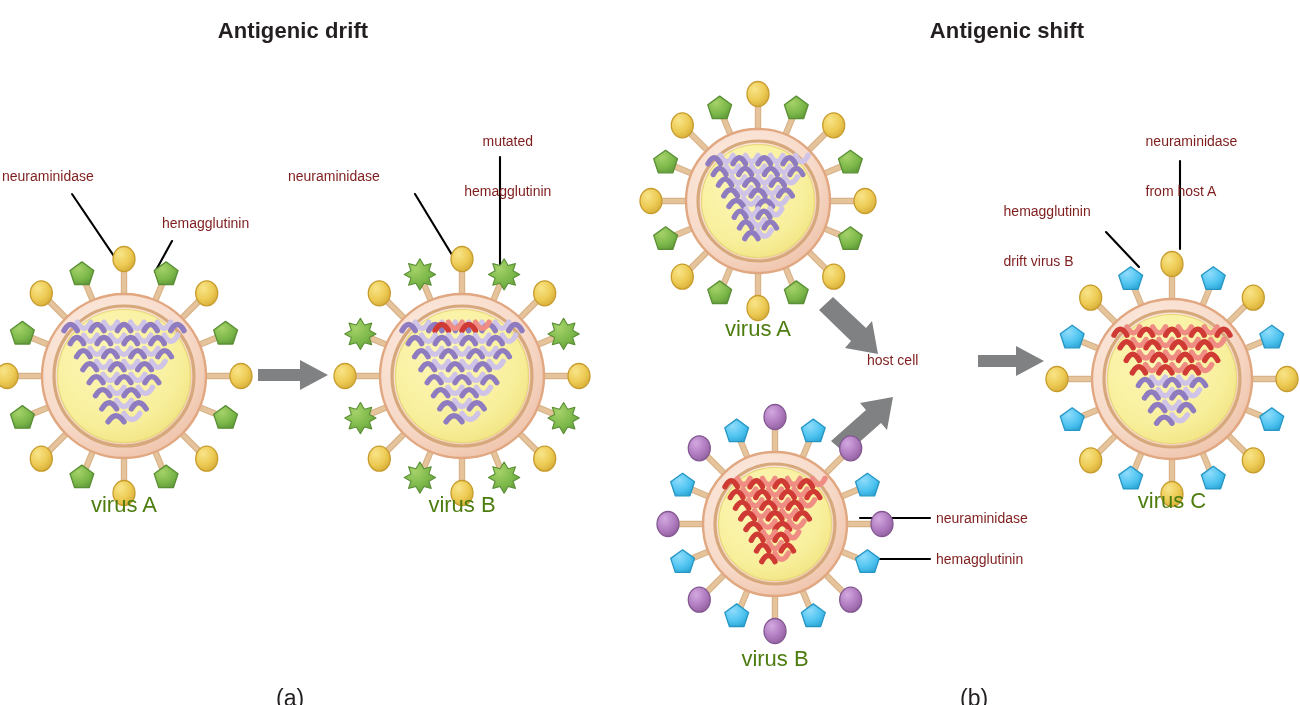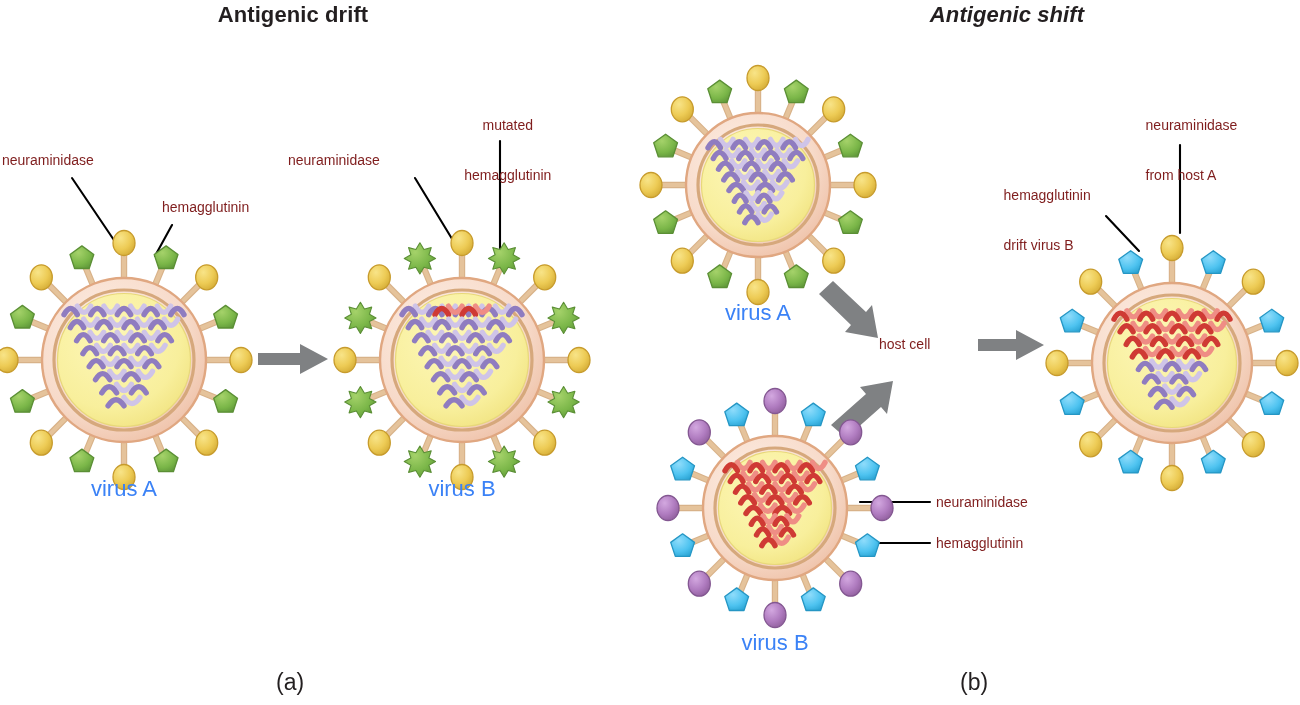--- a/index.html
+++ b/index.html
@@ -4,21 +4,21 @@
 <style>
   html,body{margin:0;padding:0;}
   body{
     width:1300px;height:705px;
     background:#ffffff;
     font-family:"Liberation Sans", sans-serif;
     color:#231f20;
     overflow:hidden;
     position:relative;
   }
-  .stage{position:absolute;left:0;top:0;width:1300px;height:546px;}
+  .stage{position:absolute;left:0;top:16px;width:1300px;height:546px;}
   .panel-title{
     position:absolute;
     font-size:22px;
     font-weight:bold;
     letter-spacing:.1px;
     white-space:nowrap;
     text-align:center;
   }
   .label{
     position:absolute;
@@ -26,21 +26,21 @@
     line-height:25px;
     white-space:pre;
     color:#7f1d1d;
   }
   .label.c{text-align:center;}
   .vname{
     position:absolute;
     font-size:22px;
     white-space:nowrap;
     text-align:center;
-    color:#3b82f6;
+    color:#4d7c0f;
   }
   .subfig{
     position:absolute;
     font-size:23px;
     white-space:nowrap;
     color:#231f20;
   }
   svg.layer{position:absolute;left:0;top:0;width:1300px;height:705px;overflow:visible;}
   .leader{stroke:#000000;stroke-width:2.1;fill:none;stroke-linecap:round;}
 </style>
@@ -577,37 +577,38 @@
             <g>
               <path d="M1172.0,398.8 Q1179.7,410.9 1187.4,398.8 " fill="none" stroke="#cfc4e8" stroke-width="5.4" stroke-linecap="round"></path>
               <path d="M1156.6,407.2 Q1164.3,395.0 1172.0,407.2 " fill="none" stroke="#8f7cc0" stroke-width="5.4" stroke-linecap="round"></path>
             </g>
           </g>
         </g>
       </g>
   </svg>
 
   <div class="panel-title" style="left:0px;top:2px;width:586px;">Antigenic drift</div>
-  <div class="panel-title" style="left:714px;top:2px;width:586px;font-style:italic;">Antigenic shift</div>
+  <div class="panel-title" style="left:714px;top:2px;width:586px;">Antigenic shift</div>
 
   <div class="label" style="left:2px;top:148px;">neuraminidase</div>
   <div class="label" style="left:162px;top:195px;">hemagglutinin</div>
   <div class="label" style="left:288px;top:148px;">neuraminidase</div>
   <div class="label c" style="left:400px;top:88px;width:200px;">
     <span>mutated</span><br>
     <span>hemagglutinin</span>
   </div>
 
   <div class="vname" style="left:24px;top:476px;width:200px;">virus A</div>
   <div class="vname" style="left:362px;top:476px;width:200px;">virus B</div>
 
   <div class="vname" style="left:658px;top:300px;width:200px;">virus A</div>
   <div class="vname" style="left:675px;top:630px;width:200px;">virus B</div>
-
-  <div class="label" style="left:867px;top:332px;margin-left:12px;">host cell</div>
+  <div class="vname" style="left:1072px;top:472px;width:200px;">virus C</div>
+
+  <div class="label" style="left:867px;top:332px;">host cell</div>
 
   <div class="label" style="left:936px;top:490px;">neuraminidase</div>
   <div class="label" style="left:936px;top:531px;">hemagglutinin</div>
 
   <div class="label" style="left:1130px;top:88px;">
     <span>neuraminidase</span><br>
     <span>from host A</span>
   </div>
 
   <div class="label" style="left:988px;top:158px;">

